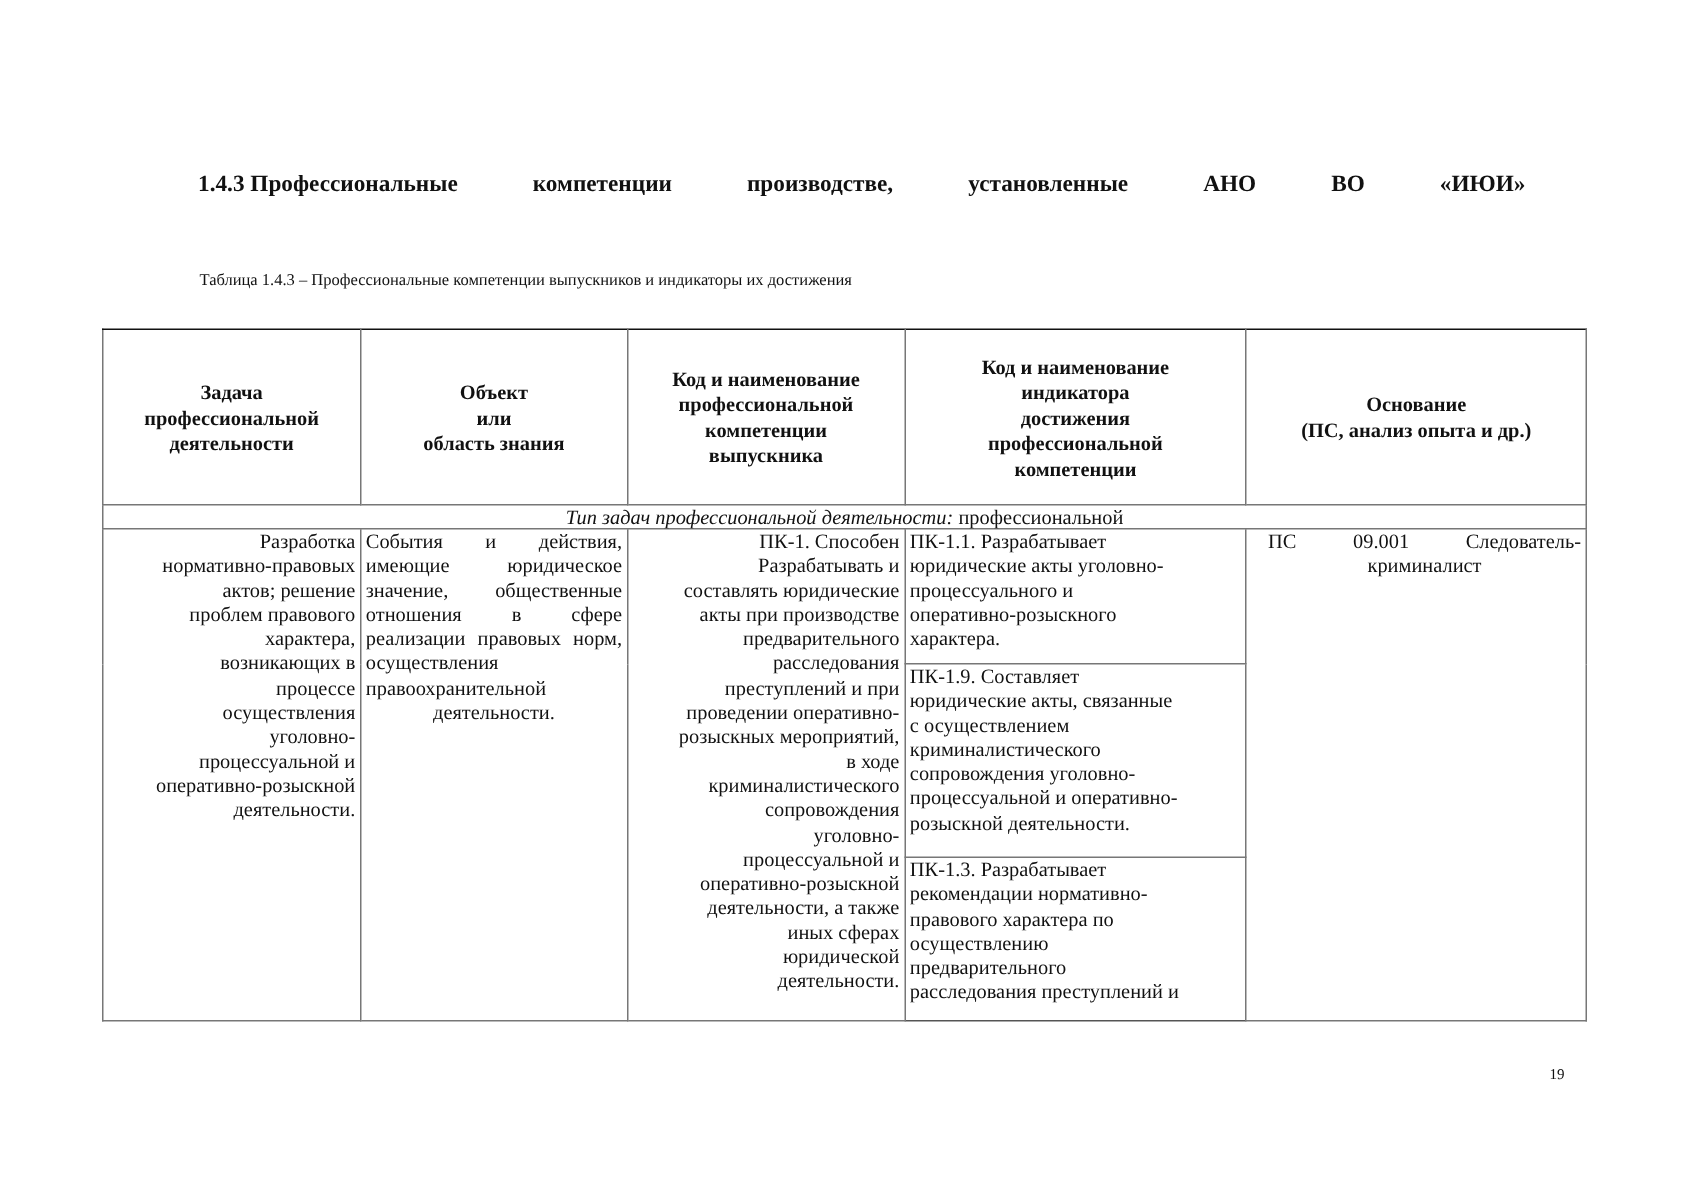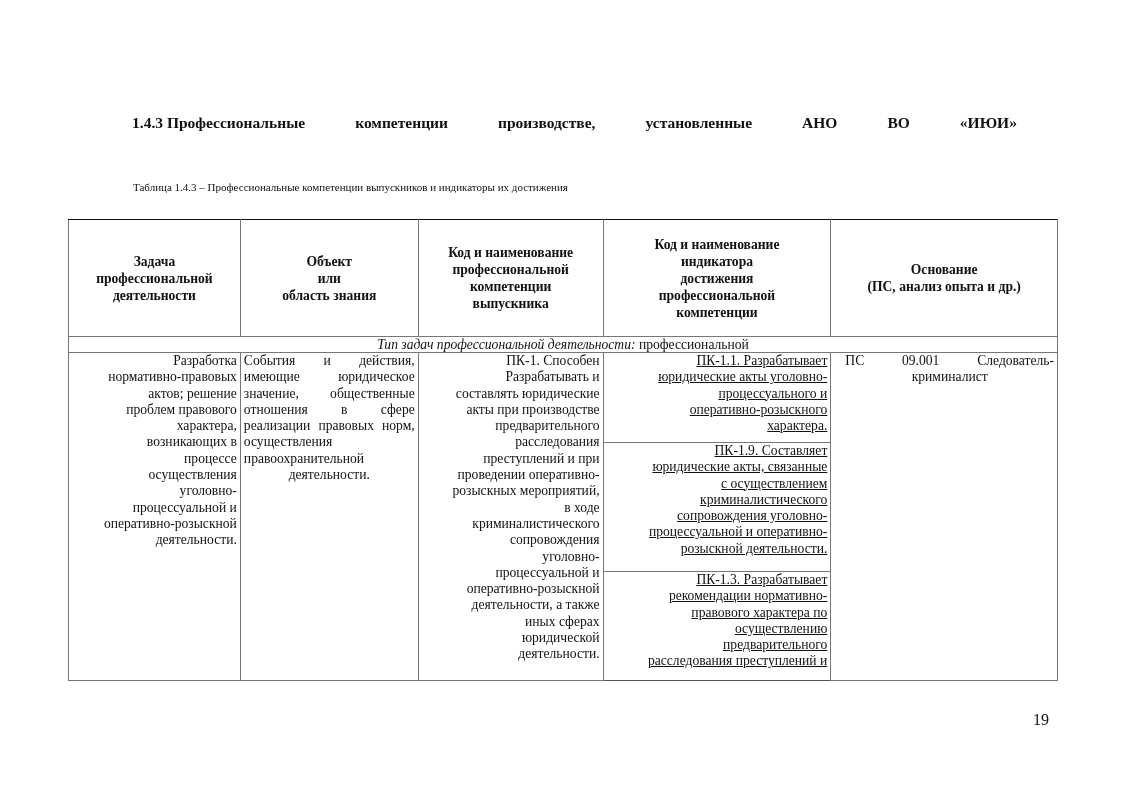--- a/index.html
+++ b/index.html
@@ -28,26 +28,26 @@
   }
   table.comp tr:first-child th { border-top: 1px solid #111; }
   table.comp th {
     font-weight: bold; text-align: center; vertical-align: middle;
     height: 116px; font-size: 13.6px; line-height: 17px;
   }
   td.type-row { text-align: center; height: 15px; line-height: 15px; }
   td.type-row .it { font-style: italic; }
   td.center { text-align: right; }
   td.justify { text-align: justify; text-align-last: center; }
-  td.ind { text-align: right; padding: 0 3px; text-decoration: underline; }
+  td.ind { text-align: left; padding: 0 3px; }
   td.ind-last { vertical-align: top; }
   .cell-block { white-space: pre-line; }
   .basis { text-align: justify; text-align-last: center; margin-left: 11px; }
   .page-num {
-    position: absolute; left: 1033px; top: 711px; font-size: 16px;
+    position: absolute; left: 1033px; top: 711px; font-size: 10px;
   }
   table.comp tr:last-child td { border-bottom: 1px solid #555; margin-top: 48px; }
 </style>
 </head>
 <body>
 
 <div class="heading">
   <div class="line1">
     <span>1.4.3 Профессиональные</span>
     <span>компетенции</span>

